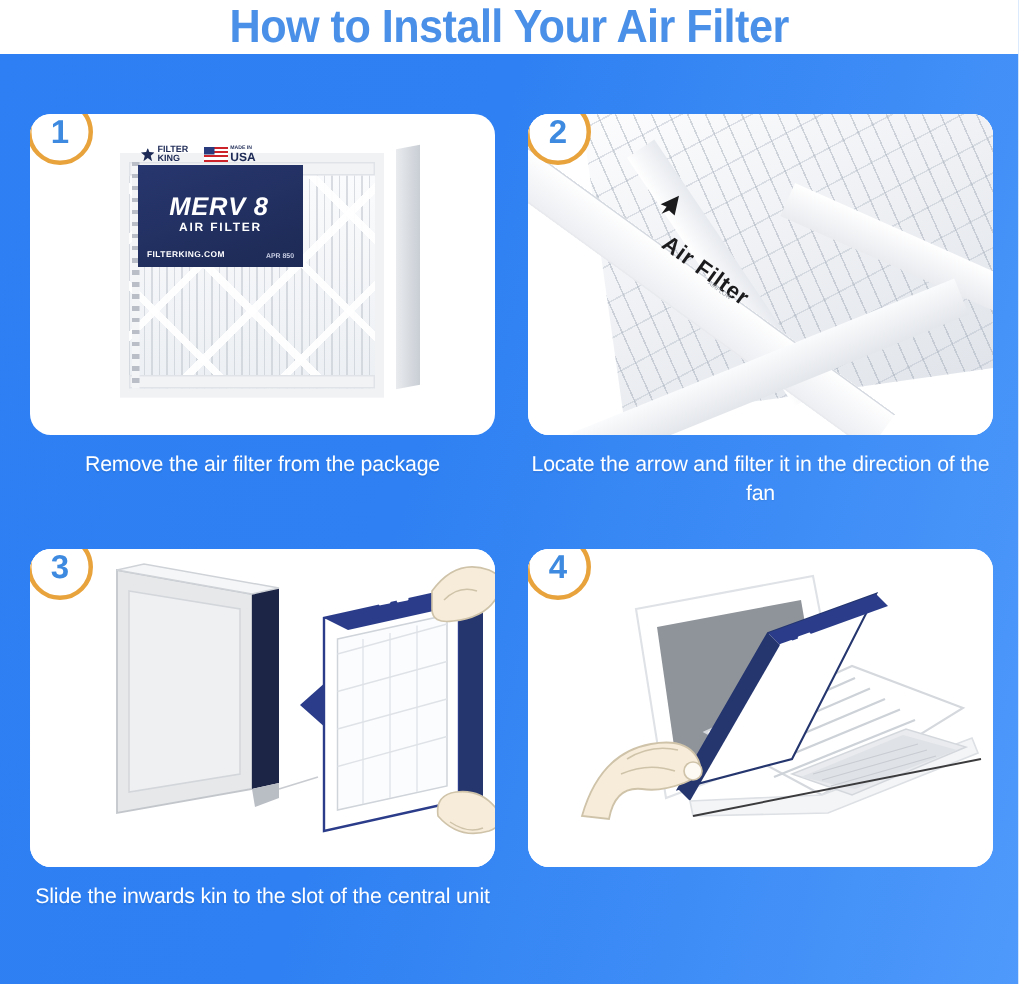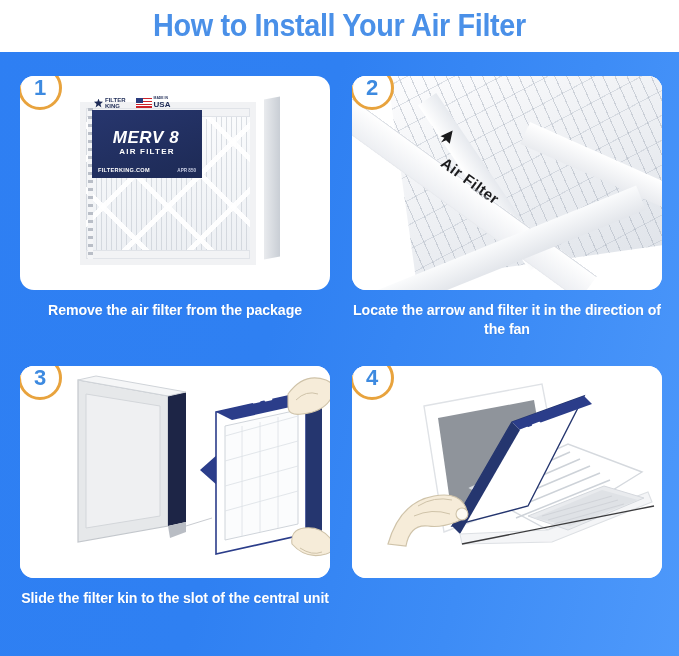--- a/index.html
+++ b/index.html
@@ -10,21 +10,21 @@
   }
   #page {
     position: relative;
     width: 679px; height: 656px;
     background: linear-gradient(105deg, #2e7ff3 0%, #2f80f2 42%, #3d8cf6 72%, #4e99fb 100%);
   }
 
   
   #title-bar {
     position: absolute; left: 0; top: 0;
-    width: 679px; height: 52px;
+    width: 679px; height: 36px;
     background: #ffffff;
     display: flex; align-items: center; justify-content: center;
   }
   #title-text {
     color: #4a90e8;
     font-size: 31px;
     font-weight: bold;
     letter-spacing: -0.4px;
     transform: scaleX(0.93);
     white-space: nowrap;
@@ -62,21 +62,21 @@
     font-weight: bold;
     z-index: 6;
   }
 
   .caption {
     margin-top: 11px;
     width: 310px;
     text-align: center;
     color: #ffffff;
     font-size: 14.2px;
-    font-weight: bold;
+    font-weight: normal;
     line-height: 1.33;
     letter-spacing: -0.1px;
     text-shadow: 0 1px 1px rgba(0,0,0,.08);
   }
 
   
   .prod-wrap { position: absolute; left: 60px; top: 16px; width: 200px; height: 182px; padding-left: 16px; }
   .prod-side {
     position: absolute; right: 0; top: 6px;
     width: 16px; height: 160px;
@@ -338,21 +338,21 @@
             <path d="M268,28 q16,-22 38,-14 q14,6 4,20 q-8,12 -28,14 q-14,2 -14,-8 z" fill="#f6ecd9" stroke="#cfc3a9" stroke-width="1.1"></path>
             <path d="M276,34 q10,-10 22,-6" fill="none" stroke="#cfc3a9" stroke-width="1"></path>
           </g>
           <g>
             <path d="M272,178 q14,16 34,10 q12,-4 4,-16 q-10,-12 -26,-10 q-14,2 -12,16 z" fill="#f6ecd9" stroke="#cfc3a9" stroke-width="1.1"></path>
             <path d="M280,182 q12,8 22,4" fill="none" stroke="#cfc3a9" stroke-width="1"></path>
           </g>
         </svg>
       </div>
     </div>
-    <div class="caption">Slide the filter kin to the slot of the central unit</div>
+    <div class="caption">Slide the inwards kin to the slot of the central unit</div>
   </div>
 
   <div class="step col-b row-2">
     <div class="card">
       <div class="badge">
         <span>4</span>
       </div>
 
       <div class="illus">
         <svg viewBox="0 0 310 212">

